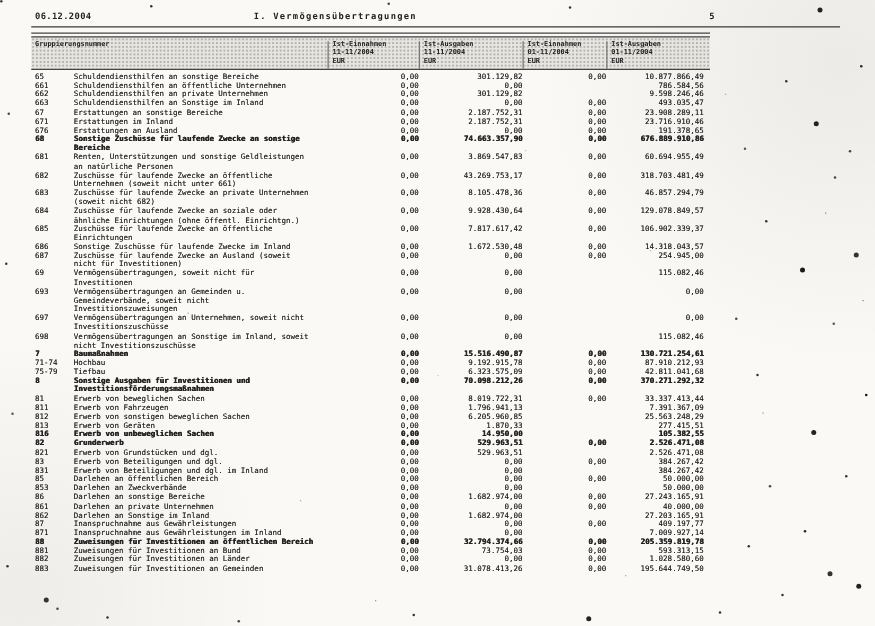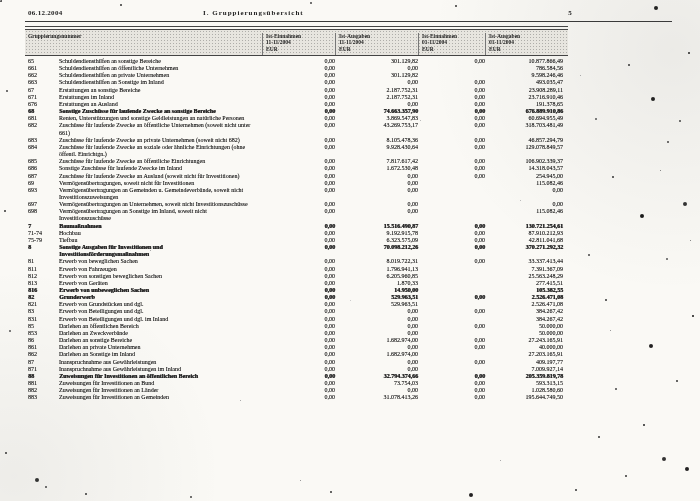--- a/index.html
+++ b/index.html
@@ -9,21 +9,20 @@
     color:#222;
     background:#f8f7f3;
     position:relative;
   }
   .page{
     position:absolute;inset:0;
     background:
       radial-gradient(circle at 96% 10%, rgba(0,0,0,0.06), transparent 30%),
       radial-gradient(circle at 2% 95%, rgba(0,0,0,0.05), transparent 25%),
       #faf9f5;
-    font-family: Liberation Serif, serif;
   }
   
   .noise{position:absolute;left:0;top:0;width:2px;height:2px;background:#2a2a2a;border-radius:50%;
     box-shadow:
       628px 64px 0 0 #333, 652px 98px 0 1px #222, 667px 141px 0 0 #444,
       612px 176px 0 0 #333, 641px 215px 0 1px #1a1a1a, 666px 258px 0 0 #555,
       605px 299px 0 0 #333, 650px 345px 0 1px #222, 615px 388px 0 0 #444,
       643px 424px 0 0 #222, 663px 458px 0 1px #333, 688px 52px 0 0 #222,
       684px 203px 0 1px #333, 692px 315px 0 0 #111, 686px 468px 0 1px #222,
       595px 118px 0 0 #555, 588px 254px 0 0 #444, 598px 436px 0 0 #333,
@@ -79,21 +78,21 @@
   .a2{width:78px;text-align:right}
 </style>
 </head>
 <body>
 
 <div class="page">
   <div class="noise"></div>
 
   <header class="pagehead">
     <span class="date">06.12.2004</span>
-    <span class="title">I. Gruppierungsübersicht</span>
+    <span class="title">I. Vermögensübertragungen</span>
     <span class="pageno">5</span>
   </header>
 
   <div class="table">
     <div class="thead">
       <div class="th thg">
         <div>Gruppierungsnummer</div>
       </div>
       <div class="th thv w-e1">
         <div>Ist-Einnahmen</div>

